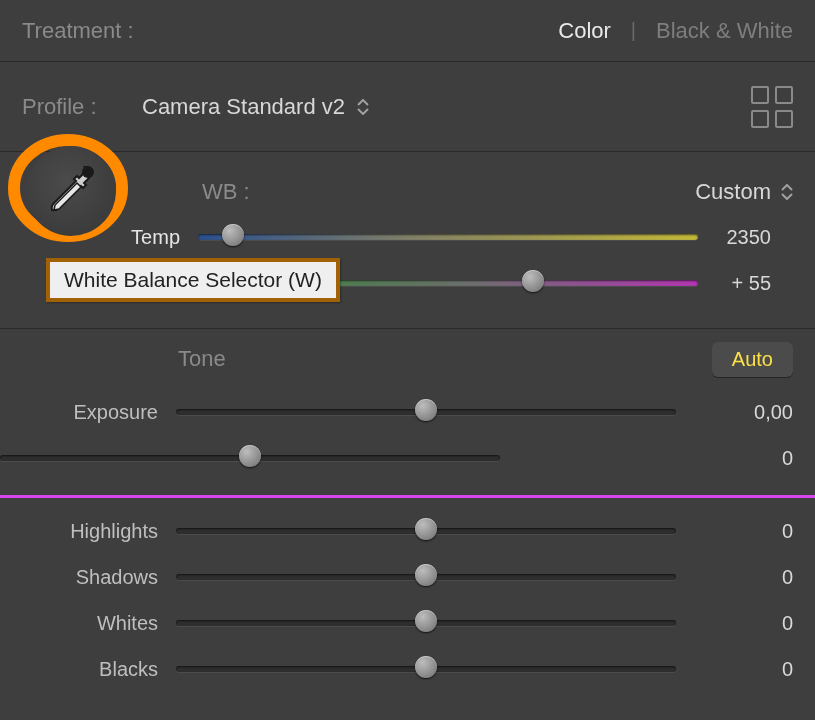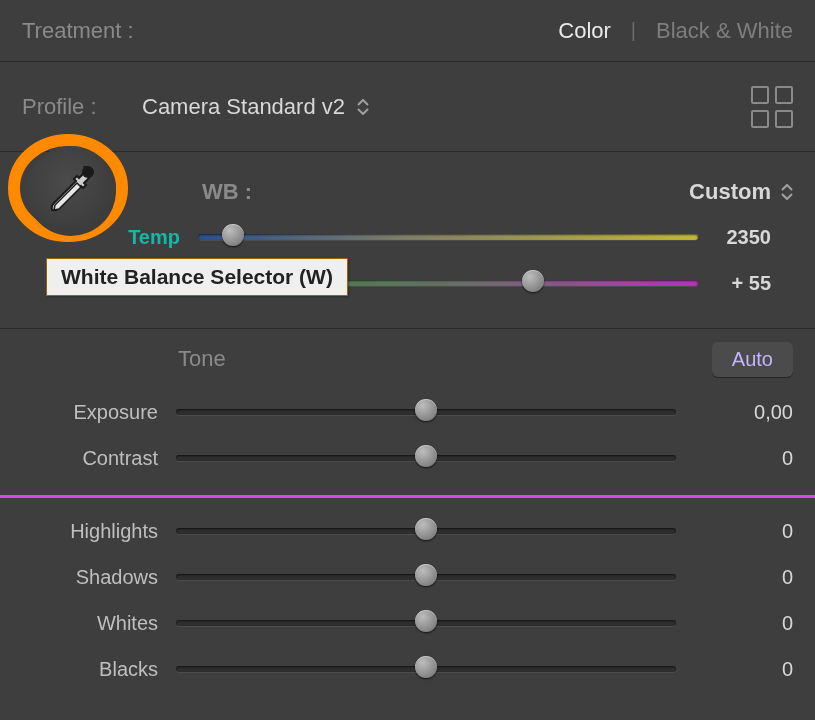--- a/index.html
+++ b/index.html
@@ -55,21 +55,20 @@
   .grid-btn span {
     border: 2px solid #8a8a8a;
     border-radius: 2px;
   }
 
   
   .wb-section {
     position: relative;
     padding: 10px 22px 22px 22px;
     border-bottom: 1px solid #2a2a2a;
-    font-weight: bold;
   }
   .wb-header {
     display: flex;
     align-items: center;
     height: 60px;
   }
   .eyedropper-wrap {
     position: relative;
     width: 120px;
     height: 100px;
@@ -144,45 +143,45 @@
 
   
   .tone-section { border-bottom: 3px solid #d946ef; padding-bottom: 14px; }
   .tone-header {
     display: flex; align-items: center; height: 60px; padding: 0 22px;
   }
   .tone-header .title { margin-left: 156px; color: #8a8a8a; font-size: 22px; }
   .tone-header .spacer { flex: 1; }
   .auto-btn {
     background: #4b4b4b;
-    color: #c4b5fd;
+    color: #fde047;
     border-radius: 6px;
     padding: 6px 20px;
     font-size: 20px;
     cursor: pointer;
     box-shadow: 0 1px 0 rgba(0,0,0,.4);
   }
   .detail-section { padding-top: 10px; padding-bottom: 20px; }
 
   
   .tooltip {
     position: absolute;
     left: 46px; top: 106px;
     background: #efefef;
     color: #222;
-    border: 1px solid #a16207;
+    border: 4px solid #a16207;
     padding: 6px 14px;
     font-size: 21px;
     box-shadow: 1px 1px 2px rgba(0,0,0,.3);
     white-space: nowrap;
     z-index: 10;
   }
 
   .wb-sliders { margin-top: -8px; }
-  .wb-section .slider-label { color: #14b8a6; }
+  .wb-section .slider-label { color: #e5e5e5; }
 </style>
 </head>
 <body>
 
 <div class="panel">
 
   <div class="treatment-row">
     <span class="treatment-label">Treatment :</span>
     <span class="treatment-spacer"></span>
     <span class="treatment-color">Color</span>
@@ -275,21 +274,20 @@
     </div>
     <div class="slider-row">
       <span class="slider-label">Exposure</span>
       <span class="slider-track-wrap">
         <span class="track"></span>
         <span class="thumb" style="left:50%"></span>
       </span>
       <span class="slider-value">0,00</span>
     </div>
     <div class="slider-row">
-      <span class="slider-label">Contrast</span>
       <span class="slider-track-wrap">
         <span class="track"></span>
         <span class="thumb" style="left:50%"></span>
       </span>
       <span class="slider-value">0</span>
     </div>
   </div>
 
   <div class="detail-section">
     <div class="slider-row">

